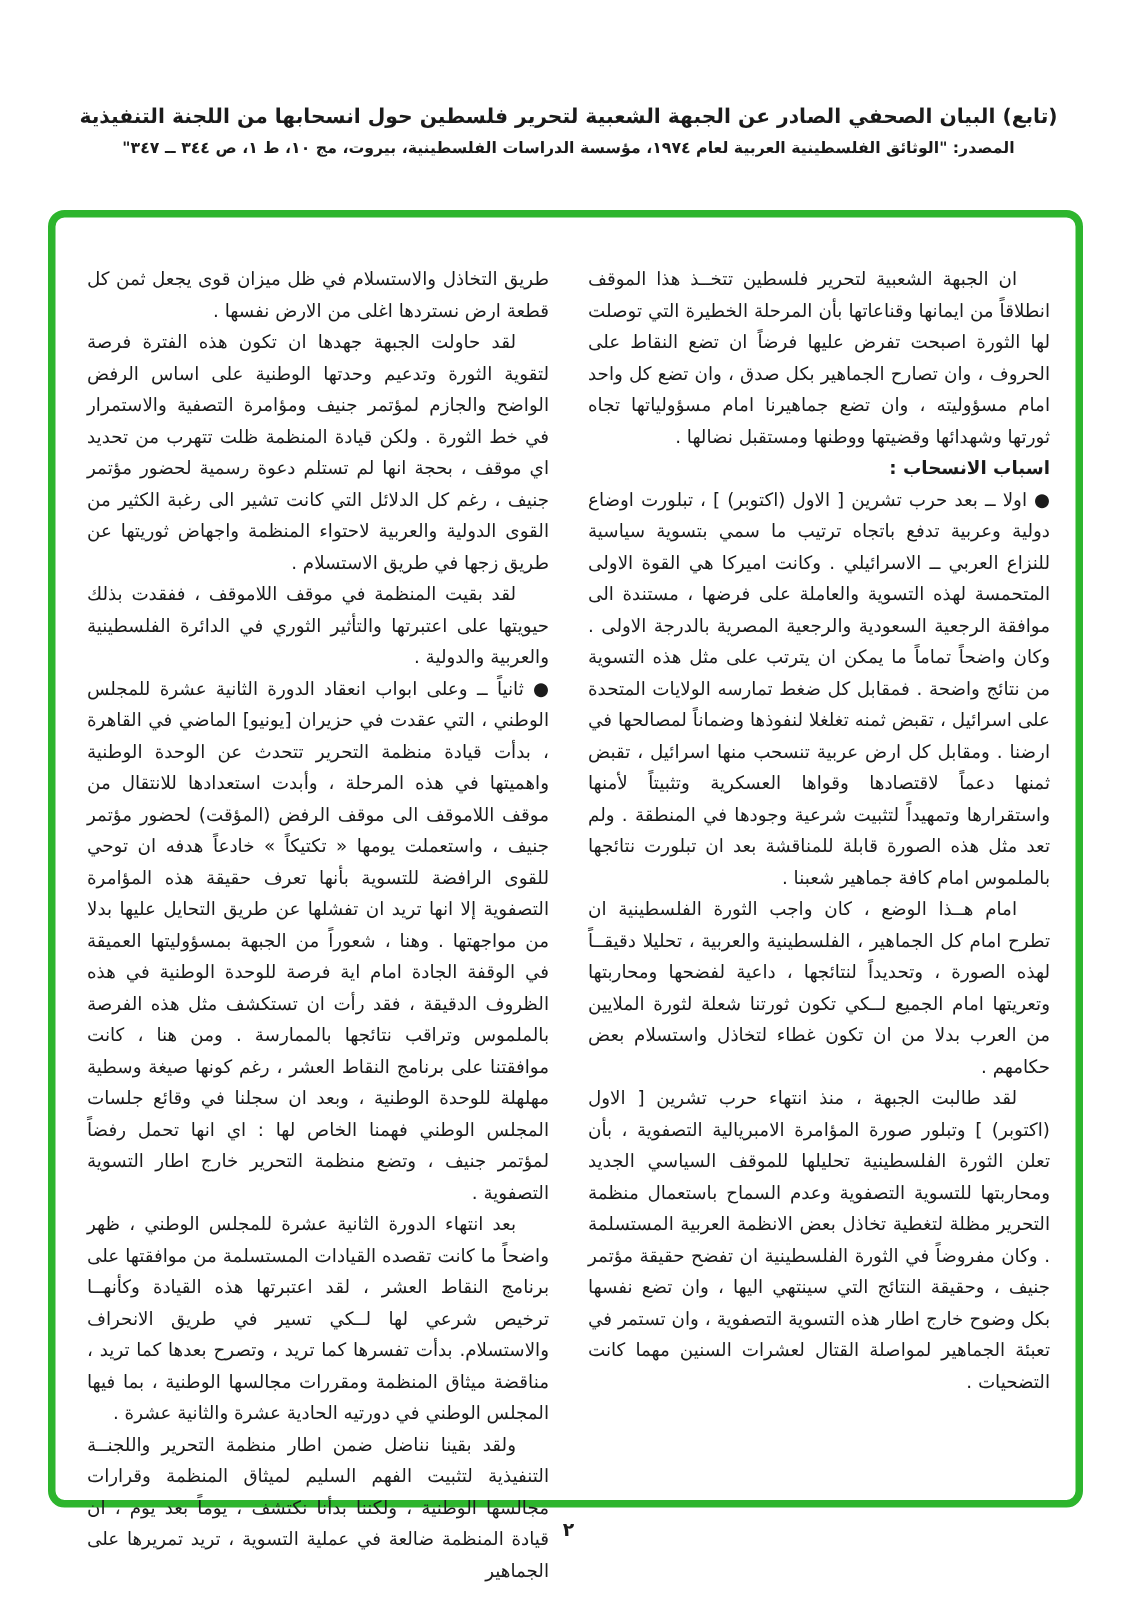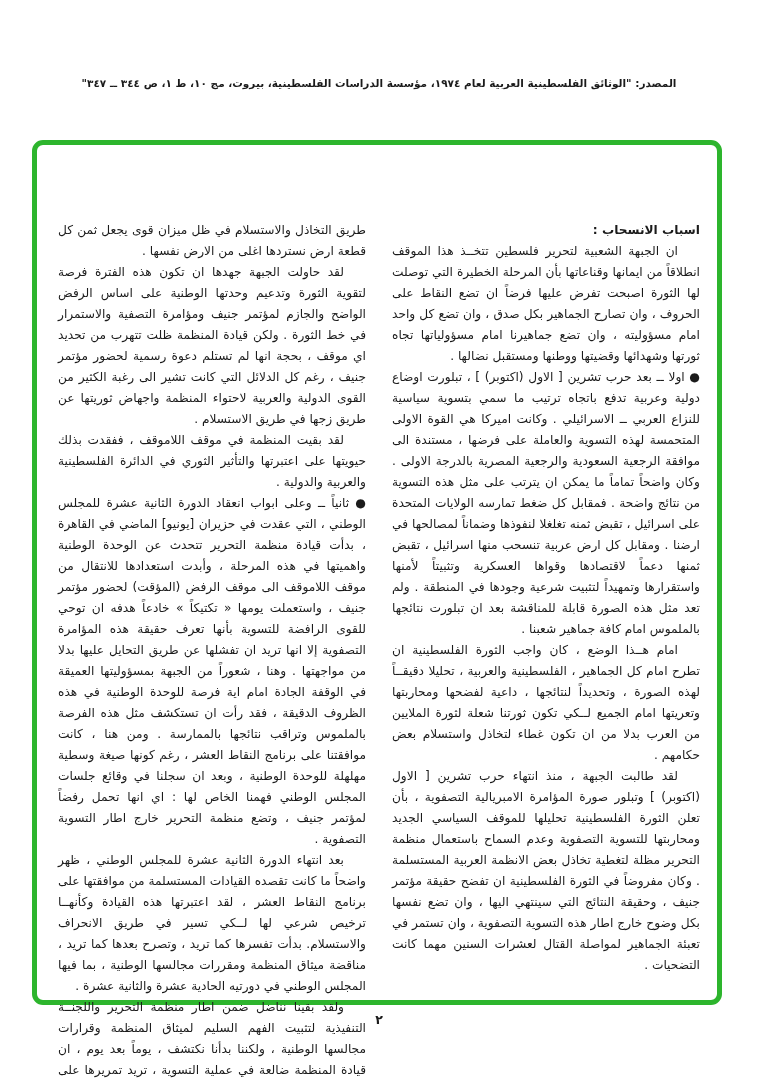--- a/index.html
+++ b/index.html
@@ -45,21 +45,20 @@
     padding: 31px 17px 0 21px;
     display: flex;
     flex-direction: row;
     direction: rtl;
     gap: 26px;
     background: #ffffff;
   }
   .col {
     flex: 1 1 0;
     min-width: 0;
-    margin-top: 44px;
   }
   .para {
     direction: rtl;
     unicode-bidi: embed;
     font-size: 12.2px;
     line-height: 21px;
     text-align: justify;
     margin: 0;
   }
   .para.indent { text-indent: 22px; }
@@ -72,27 +71,28 @@
     right: 0;
     text-align: center;
     font-size: 12.5px;
     font-weight: bold;
   }
 </style>
 </head>
 <body style="color: rgb(27, 27, 27);">
 
 <div class="header">
+  <div class="title">(تابع) البيان الصحفي الصادر عن الجبهة الشعبية لتحرير فلسطين حول انسحابها من اللجنة التنفيذية</div>
   <div class="source">المصدر: "الوثائق الفلسطينية العربية لعام ١٩٧٤، مؤسسة الدراسات الفلسطينية، بيروت، مج ١٠، ط ١، ص ٣٤٤ ــ ٣٤٧"</div>
 </div>
 
 <div class="frame" style="border-color: rgb(45, 181, 45);">
   <div class="col">
+      <p class="para indent">ان الجبهة الشعبية لتحرير فلسطين تتخــذ هذا الموقف انطلاقاً من ايمانها وقناعاتها بأن المرحلة الخطيرة التي توصلت لها الثورة اصبحت تفرض عليها فرضاً ان تضع النقاط على الحروف ، وان تصارح الجماهير بكل صدق ، وان تضع كل واحد امام مسؤوليته ، وان تضع جماهيرنا امام مسؤولياتها تجاه ثورتها وشهدائها وقضيتها ووطنها ومستقبل نضالها .</p>
       <p class="para heading">اسباب الانسحاب :</p>
-      <p class="para indent">ان الجبهة الشعبية لتحرير فلسطين تتخــذ هذا الموقف انطلاقاً من ايمانها وقناعاتها بأن المرحلة الخطيرة التي توصلت لها الثورة اصبحت تفرض عليها فرضاً ان تضع النقاط على الحروف ، وان تصارح الجماهير بكل صدق ، وان تضع كل واحد امام مسؤوليته ، وان تضع جماهيرنا امام مسؤولياتها تجاه ثورتها وشهدائها وقضيتها ووطنها ومستقبل نضالها .</p>
       <p class="para bullet">● اولا ــ بعد حرب تشرين [ الاول (اكتوبر) ] ، تبلورت اوضاع دولية وعربية تدفع باتجاه ترتيب ما سمي بتسوية سياسية للنزاع العربي ــ الاسرائيلي . وكانت اميركا هي القوة الاولى المتحمسة لهذه التسوية والعاملة على فرضها ، مستندة الى موافقة الرجعية السعودية والرجعية المصرية بالدرجة الاولى . وكان واضحاً تماماً ما يمكن ان يترتب على مثل هذه التسوية من نتائج واضحة . فمقابل كل ضغط تمارسه الولايات المتحدة على اسرائيل ، تقبض ثمنه تغلغلا لنفوذها وضماناً لمصالحها في ارضنا . ومقابل كل ارض عربية تنسحب منها اسرائيل ، تقبض ثمنها دعماً لاقتصادها وقواها العسكرية وتثبيتاً لأمنها واستقرارها وتمهيداً لتثبيت شرعية وجودها في المنطقة . ولم تعد مثل هذه الصورة قابلة للمناقشة بعد ان تبلورت نتائجها بالملموس امام كافة جماهير شعبنا .</p>
       <p class="para indent">امام هــذا الوضع ، كان واجب الثورة الفلسطينية ان تطرح امام كل الجماهير ، الفلسطينية والعربية ، تحليلا دقيقــاً لهذه الصورة ، وتحديداً لنتائجها ، داعية لفضحها ومحاربتها وتعريتها امام الجميع لــكي تكون ثورتنا شعلة لثورة الملايين من العرب بدلا من ان تكون غطاء لتخاذل واستسلام بعض حكامهم .</p>
       <p class="para indent">لقد طالبت الجبهة ، منذ انتهاء حرب تشرين [ الاول (اكتوبر) ] وتبلور صورة المؤامرة الامبريالية التصفوية ، بأن تعلن الثورة الفلسطينية تحليلها للموقف السياسي الجديد ومحاربتها للتسوية التصفوية وعدم السماح باستعمال منظمة التحرير مظلة لتغطية تخاذل بعض الانظمة العربية المستسلمة . وكان مفروضاً في الثورة الفلسطينية ان تفضح حقيقة مؤتمر جنيف ، وحقيقة النتائج التي سينتهي اليها ، وان تضع نفسها بكل وضوح خارج اطار هذه التسوية التصفوية ، وان تستمر في تعبئة الجماهير لمواصلة القتال لعشرات السنين مهما كانت التضحيات .</p>
     </div>
   <div class="col">
       <p class="para plain">طريق التخاذل والاستسلام في ظل ميزان قوى يجعل ثمن كل قطعة ارض نستردها اغلى من الارض نفسها .</p>
       <p class="para indent">لقد حاولت الجبهة جهدها ان تكون هذه الفترة فرصة لتقوية الثورة وتدعيم وحدتها الوطنية على اساس الرفض الواضح والجازم لمؤتمر جنيف ومؤامرة التصفية والاستمرار في خط الثورة . ولكن قيادة المنظمة ظلت تتهرب من تحديد اي موقف ، بحجة انها لم تستلم دعوة رسمية لحضور مؤتمر جنيف ، رغم كل الدلائل التي كانت تشير الى رغبة الكثير من القوى الدولية والعربية لاحتواء المنظمة واجهاض ثوريتها عن طريق زجها في طريق الاستسلام .</p>
       <p class="para indent">لقد بقيت المنظمة في موقف اللاموقف ، ففقدت بذلك حيويتها على اعتبرتها والتأثير الثوري في الدائرة الفلسطينية والعربية والدولية .</p>
       <p class="para bullet">● ثانياً ــ وعلى ابواب انعقاد الدورة الثانية عشرة للمجلس الوطني ، التي عقدت في حزيران [يونيو] الماضي في القاهرة ، بدأت قيادة منظمة التحرير تتحدث عن الوحدة الوطنية واهميتها في هذه المرحلة ، وأبدت استعدادها للانتقال من موقف اللاموقف الى موقف الرفض (المؤقت) لحضور مؤتمر جنيف ، واستعملت يومها « تكتيكاً » خادعاً هدفه ان توحي للقوى الرافضة للتسوية بأنها تعرف حقيقة هذه المؤامرة التصفوية إلا انها تريد ان تفشلها عن طريق التحايل عليها بدلا من مواجهتها . وهنا ، شعوراً من الجبهة بمسؤوليتها العميقة في الوقفة الجادة امام اية فرصة للوحدة الوطنية في هذه الظروف الدقيقة ، فقد رأت ان تستكشف مثل هذه الفرصة بالملموس وتراقب نتائجها بالممارسة . ومن هنا ، كانت موافقتنا على برنامج النقاط العشر ، رغم كونها صيغة وسطية مهلهلة للوحدة الوطنية ، وبعد ان سجلنا في وقائع جلسات المجلس الوطني فهمنا الخاص لها : اي انها تحمل رفضاً لمؤتمر جنيف ، وتضع منظمة التحرير خارج اطار التسوية التصفوية .</p>
       <p class="para indent">بعد انتهاء الدورة الثانية عشرة للمجلس الوطني ، ظهر واضحاً ما كانت تقصده القيادات المستسلمة من موافقتها على برنامج النقاط العشر ، لقد اعتبرتها هذه القيادة وكأنهــا ترخيص شرعي لها لــكي تسير في طريق الانحراف والاستسلام. بدأت تفسرها كما تريد ، وتصرح بعدها كما تريد ، مناقضة ميثاق المنظمة ومقررات مجالسها الوطنية ، بما فيها المجلس الوطني في دورتيه الحادية عشرة والثانية عشرة .</p>

